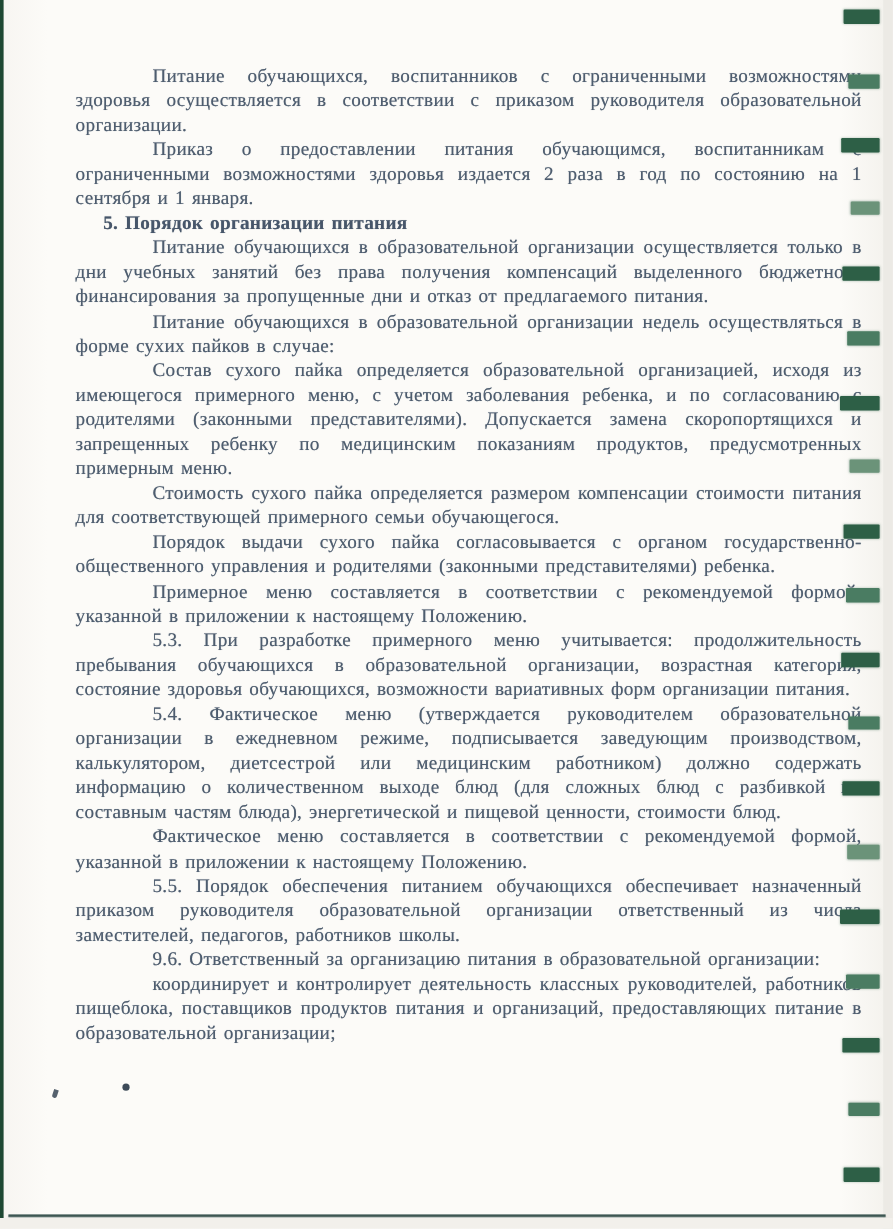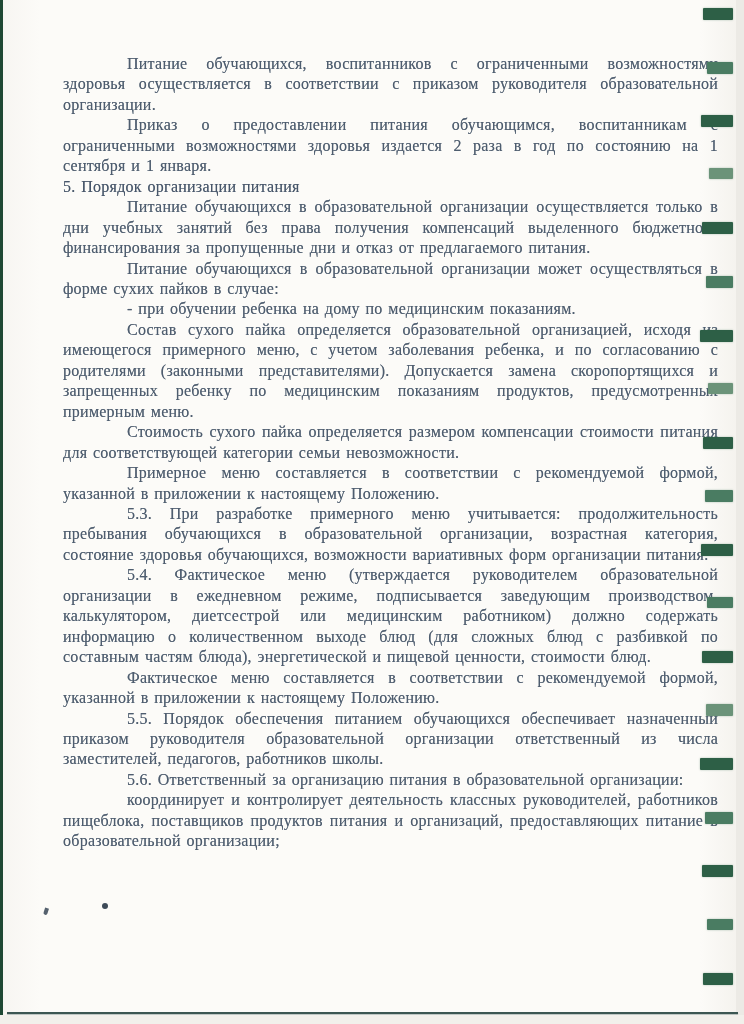--- a/index.html
+++ b/index.html
@@ -15,21 +15,21 @@
   .content{
     position:absolute;left:63px;top:54px;width:655px;
     color:#4e5d6f;
     font-size:16px;line-height:20.45px;
     text-align:justify;
     text-shadow:0 0 0.6px rgba(78,93,111,0.65);
     letter-spacing:0.25px;
     word-spacing:1.5px;
   }
   .content p{margin:0;text-indent:64px;}
-  .content p.heading{font-weight:normal;text-indent:0;color:#47566a;}
+  .content p.heading{font-weight:bold;text-indent:0;color:#47566a;margin-left:23px;}
   .scan-left-edge{
     position:absolute;left:0;top:0;width:3px;height:1018px;
     background:#1e4833;
   }
   .scan-right-strip{
     position:absolute;right:0;top:0;width:8px;height:1024px;
     background:#eceae5;
   }
   .scan-bottom-line{
     position:absolute;left:7px;top:1012px;width:731px;height:2px;
@@ -59,30 +59,30 @@
 <body>
 
 <div class="page">
   <div class="scan-right-strip"></div>
   <div class="scan-left-edge"></div>
   <div class="content">
       <p class="normal">Питание обучающихся, воспитанников с ограниченными возможностями здоровья осуществляется в соответствии с приказом руководителя образовательной организации.</p>
       <p class="normal">Приказ о предоставлении питания обучающимся, воспитанникам с ограниченными возможностями здоровья издается 2 раза в год по состоянию на 1 сентября и 1 января.</p>
       <p class="heading">5. Порядок организации питания</p>
       <p class="normal">Питание обучающихся в образовательной организации осуществляется только в дни учебных занятий без права получения компенсаций выделенного бюджетного финансирования за пропущенные дни и отказ от предлагаемого питания.</p>
-      <p class="normal">Питание обучающихся в образовательной организации может осуществляться в форме сухих пайков в случае:</p>
-      <p class="normal">- при обучении ребенка на дому по медицинским показаниям.</p>
+      <p class="normal">Питание обучающихся в образовательной организации недель осуществляться в форме сухих пайков в случае:</p>
       <p class="normal">Состав сухого пайка определяется образовательной организацией, исходя из имеющегося примерного меню, с учетом заболевания ребенка, и по согласованию с родителями (законными представителями). Допускается замена скоропортящихся и запрещенных ребенку по медицинским показаниям продуктов, предусмотренных примерным меню.</p>
-      <p class="normal">Стоимость сухого пайка определяется размером компенсации стоимости питания для соответствующей категории семьи невозможности.</p>
+      <p class="normal">Стоимость сухого пайка определяется размером компенсации стоимости питания для соответствующей примерного семьи обучающегося.</p>
+      <p class="normal">Порядок выдачи сухого пайка согласовывается с органом государственно-общественного управления и родителями (законными представителями) ребенка.</p>
       <p class="normal">Примерное меню составляется в соответствии с рекомендуемой формой, указанной в приложении к настоящему Положению.</p>
       <p class="normal">5.3. При разработке примерного меню учитывается: продолжительность пребывания обучающихся в образовательной организации, возрастная категория, состояние здоровья обучающихся, возможности вариативных форм организации питания.</p>
       <p class="normal">5.4. Фактическое меню (утверждается руководителем образовательной организации в ежедневном режиме, подписывается заведующим производством, калькулятором, диетсестрой или медицинским работником) должно содержать информацию о количественном выходе блюд (для сложных блюд с разбивкой по составным частям блюда), энергетической и пищевой ценности, стоимости блюд.</p>
       <p class="normal">Фактическое меню составляется в соответствии с рекомендуемой формой, указанной в приложении к настоящему Положению.</p>
       <p class="normal">5.5. Порядок обеспечения питанием обучающихся обеспечивает назначенный приказом руководителя образовательной организации ответственный из числа заместителей, педагогов, работников школы.</p>
-      <p class="normal">5.6. Ответственный за организацию питания в образовательной организации:</p>
+      <p class="normal">9.6. Ответственный за организацию питания в образовательной организации:</p>
       <p class="normal">координирует и контролирует деятельность классных руководителей, работников пищеблока, поставщиков продуктов питания и организаций, предоставляющих питание в образовательной организации;</p>
     </div>
   <div>
       <div class="margin-mark" style="top: 8px; right: 11px; width: 30px; height: 12px; background: rgb(45, 95, 70);"></div>
       <div class="margin-mark" style="top: 62px; right: 11px; width: 26px; height: 12px; background: rgb(74, 124, 98);"></div>
       <div class="margin-mark" style="top: 115px; right: 11px; width: 32px; height: 12px; background: rgb(45, 95, 70);"></div>
       <div class="margin-mark" style="top: 168px; right: 11px; width: 24px; height: 11px; background: rgb(107, 147, 121);"></div>
       <div class="margin-mark" style="top: 222px; right: 11px; width: 31px; height: 12px; background: rgb(45, 95, 70);"></div>
       <div class="margin-mark" style="top: 276px; right: 11px; width: 27px; height: 12px; background: rgb(74, 124, 98);"></div>
       <div class="margin-mark" style="top: 330px; right: 11px; width: 33px; height: 12px; background: rgb(45, 95, 70);"></div>

